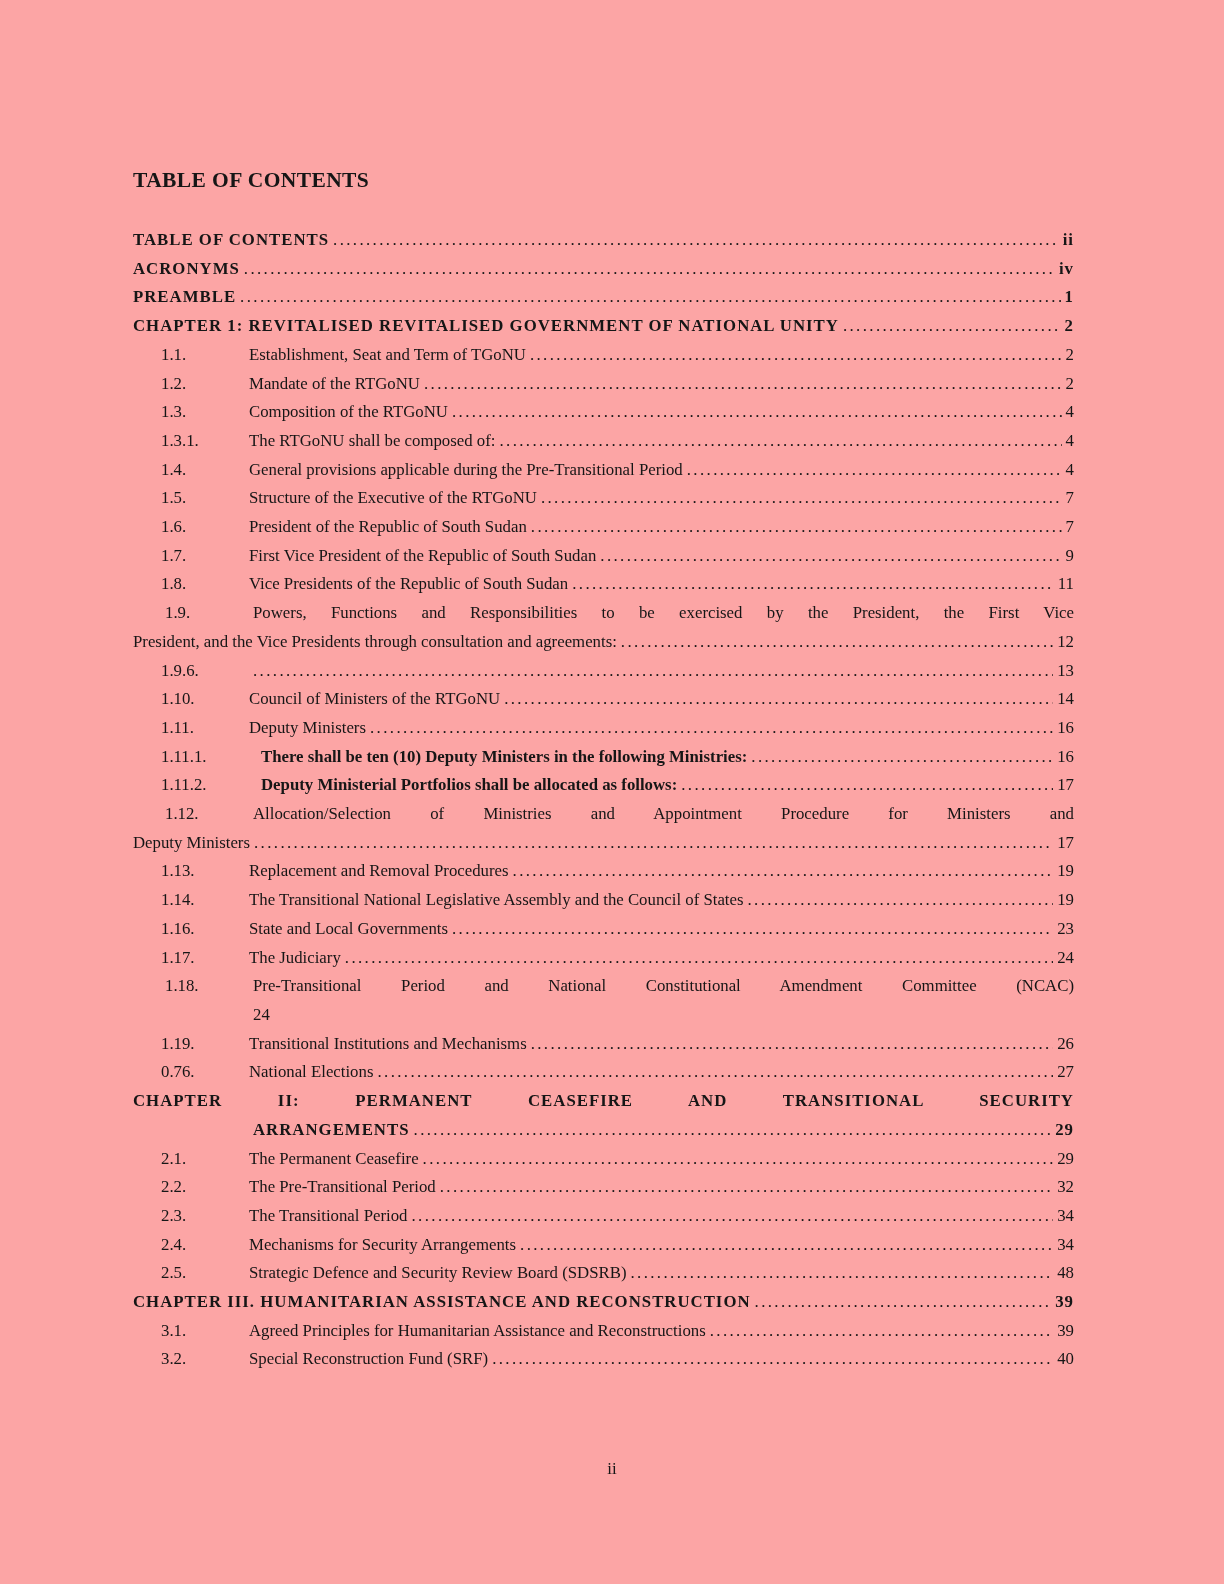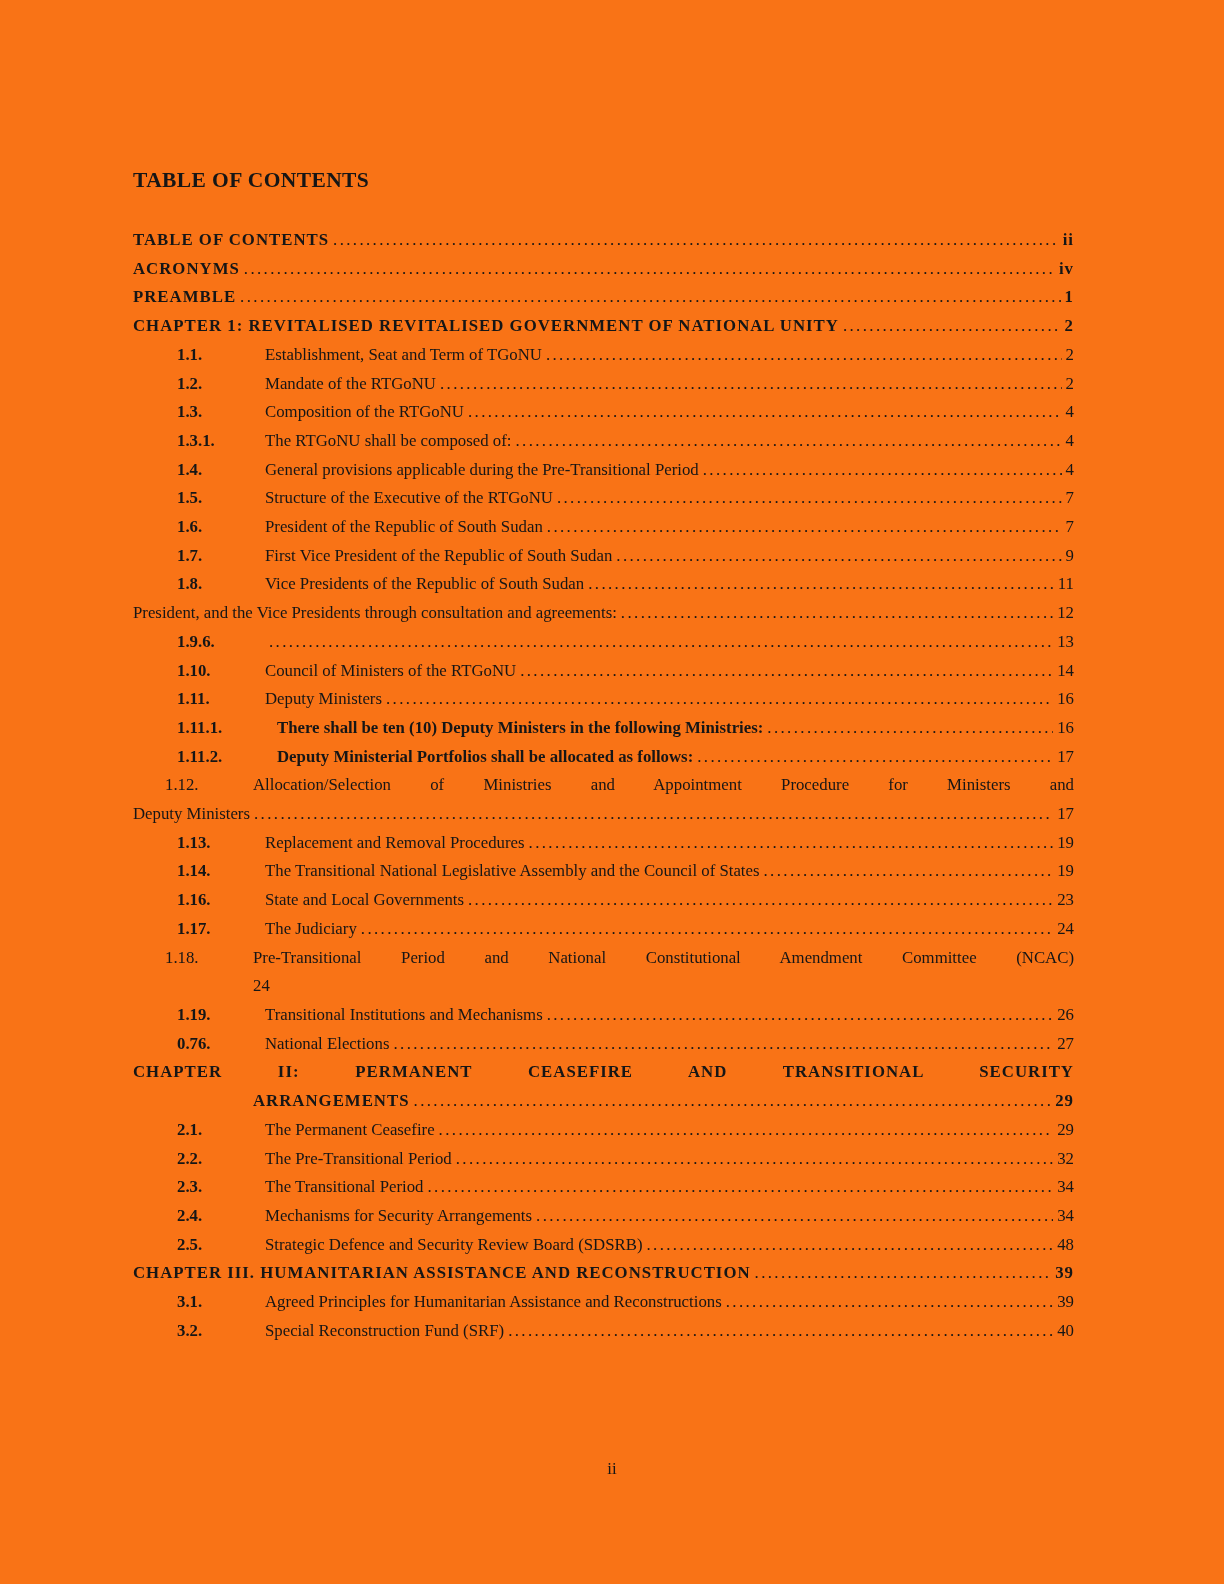--- a/index.html
+++ b/index.html
@@ -5,21 +5,21 @@
   html, body { margin: 0; padding: 0; }
   body {
     width: 1224px; height: 1584px;
     background: #ffffff;
     font-family: "Liberation Serif", "DejaVu Serif", serif;
     color: #161616;
   }
   .sheet {
     position: relative;
     width: 1224px; height: 1584px;
-    background: #f97316;
+    background: #fca5a5;
     overflow: hidden;
   }
   .content {
     position: absolute;
     left: 133px; top: 166px;
     width: 941px;
   }
   .title {
     font-size: 21.5px;
     font-weight: 700;
@@ -28,23 +28,22 @@
     margin: 0 0 31px 0;
   }
   .toc {
     font-size: 16.8px;
     line-height: 28.7px;
   }
   .entry.bold { font-weight: 700; letter-spacing: 1px; }
   .row { display: flex; align-items: baseline; }
   .num {
     flex: 0 0 88px;
-    margin-left: 44px;
+    margin-left: 28px;
     white-space: nowrap;
-    font-weight: bold;
   }
   .txt { flex: 0 1 auto; white-space: nowrap; }
   .txt.indent { margin-left: 120px; }
   .txt.xtr { margin-left: 12px; font-weight: bold; }
   .dots {
     flex: 1 1 16px;
     min-width: 0;
     overflow: hidden;
     white-space: nowrap;
     margin-left: 4px;
@@ -175,20 +174,21 @@
         </div>
         <div class="entry">
           <div class="row">
             <span class="num">1.8.</span>
             <span class="txt">Vice Presidents of the Republic of South Sudan</span>
             <span class="dots"></span>
             <span class="pg">11</span>
           </div>
         </div>
         <div class="entry">
+          <div class="jline"><span class="jnum">1.9.</span><span>Powers, Functions and Responsibilities to be exercised by the President, the First Vice</span></div>
           <div class="row">
             <span class="txt">President, and the Vice Presidents through consultation and agreements:</span>
             <span class="dots"></span>
             <span class="pg">12</span>
           </div>
         </div>
         <div class="entry">
           <div class="row">
             <span class="num">1.9.6.</span>
             <span class="dots"></span>

